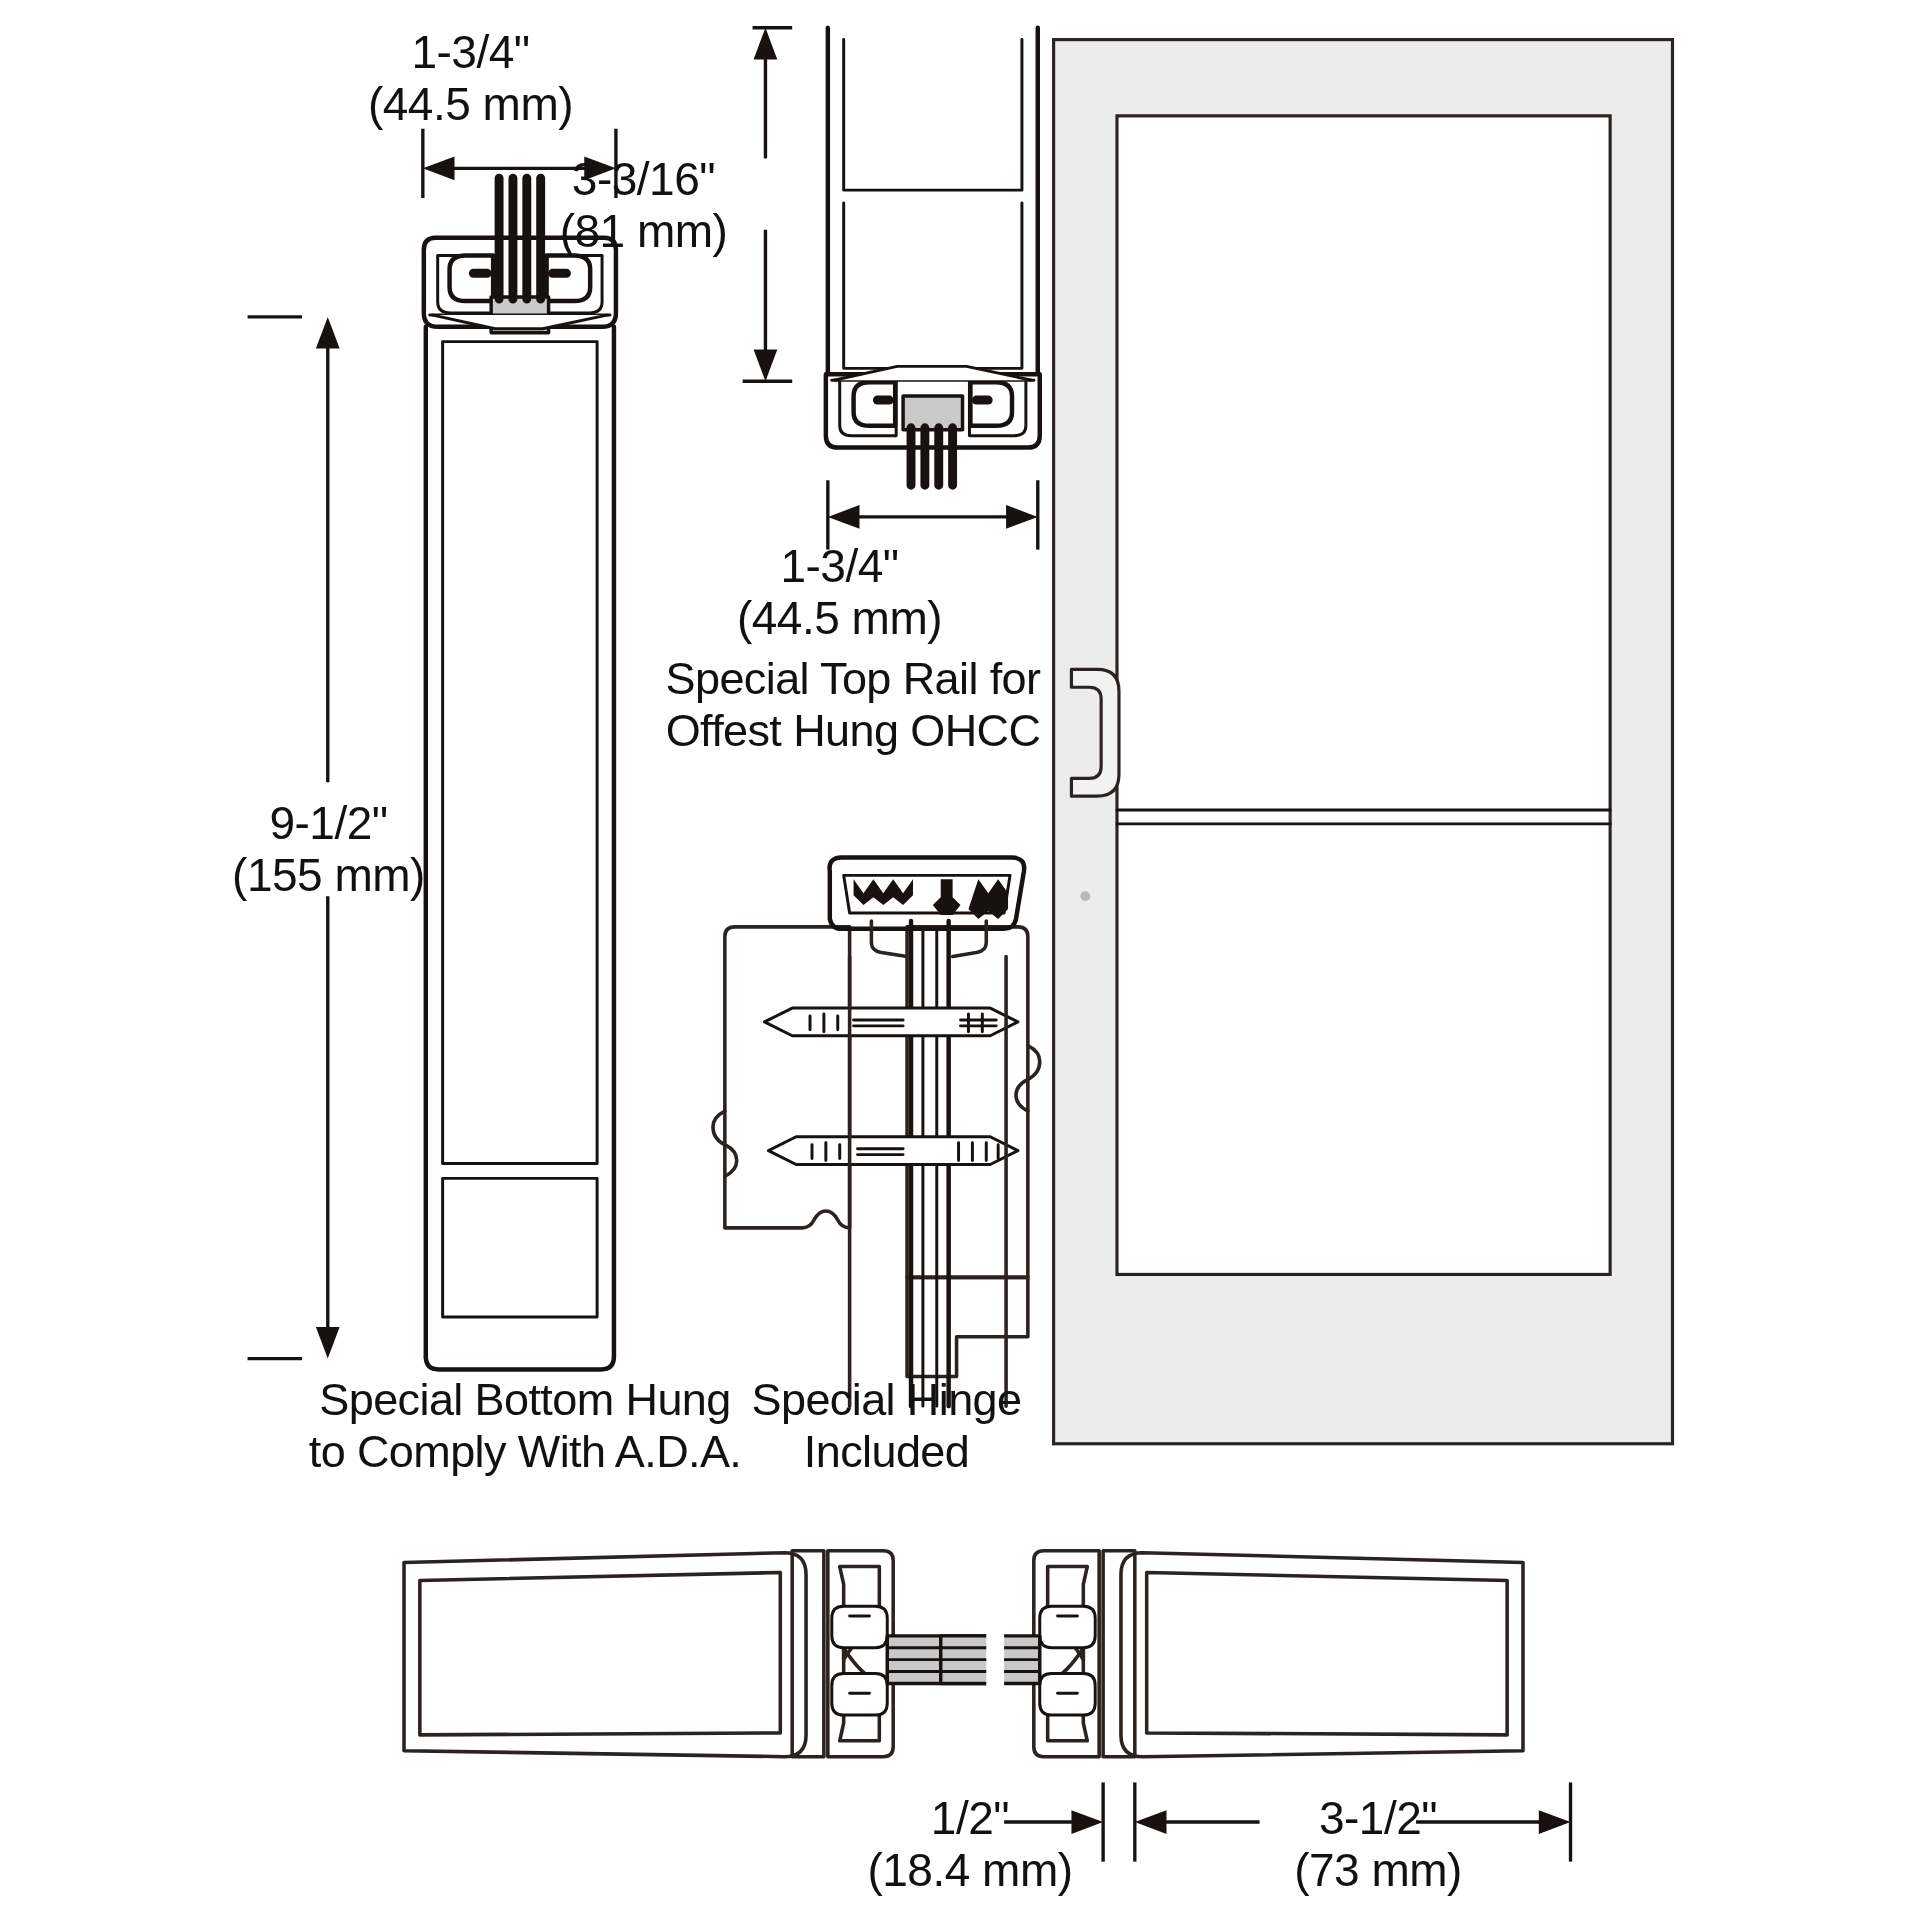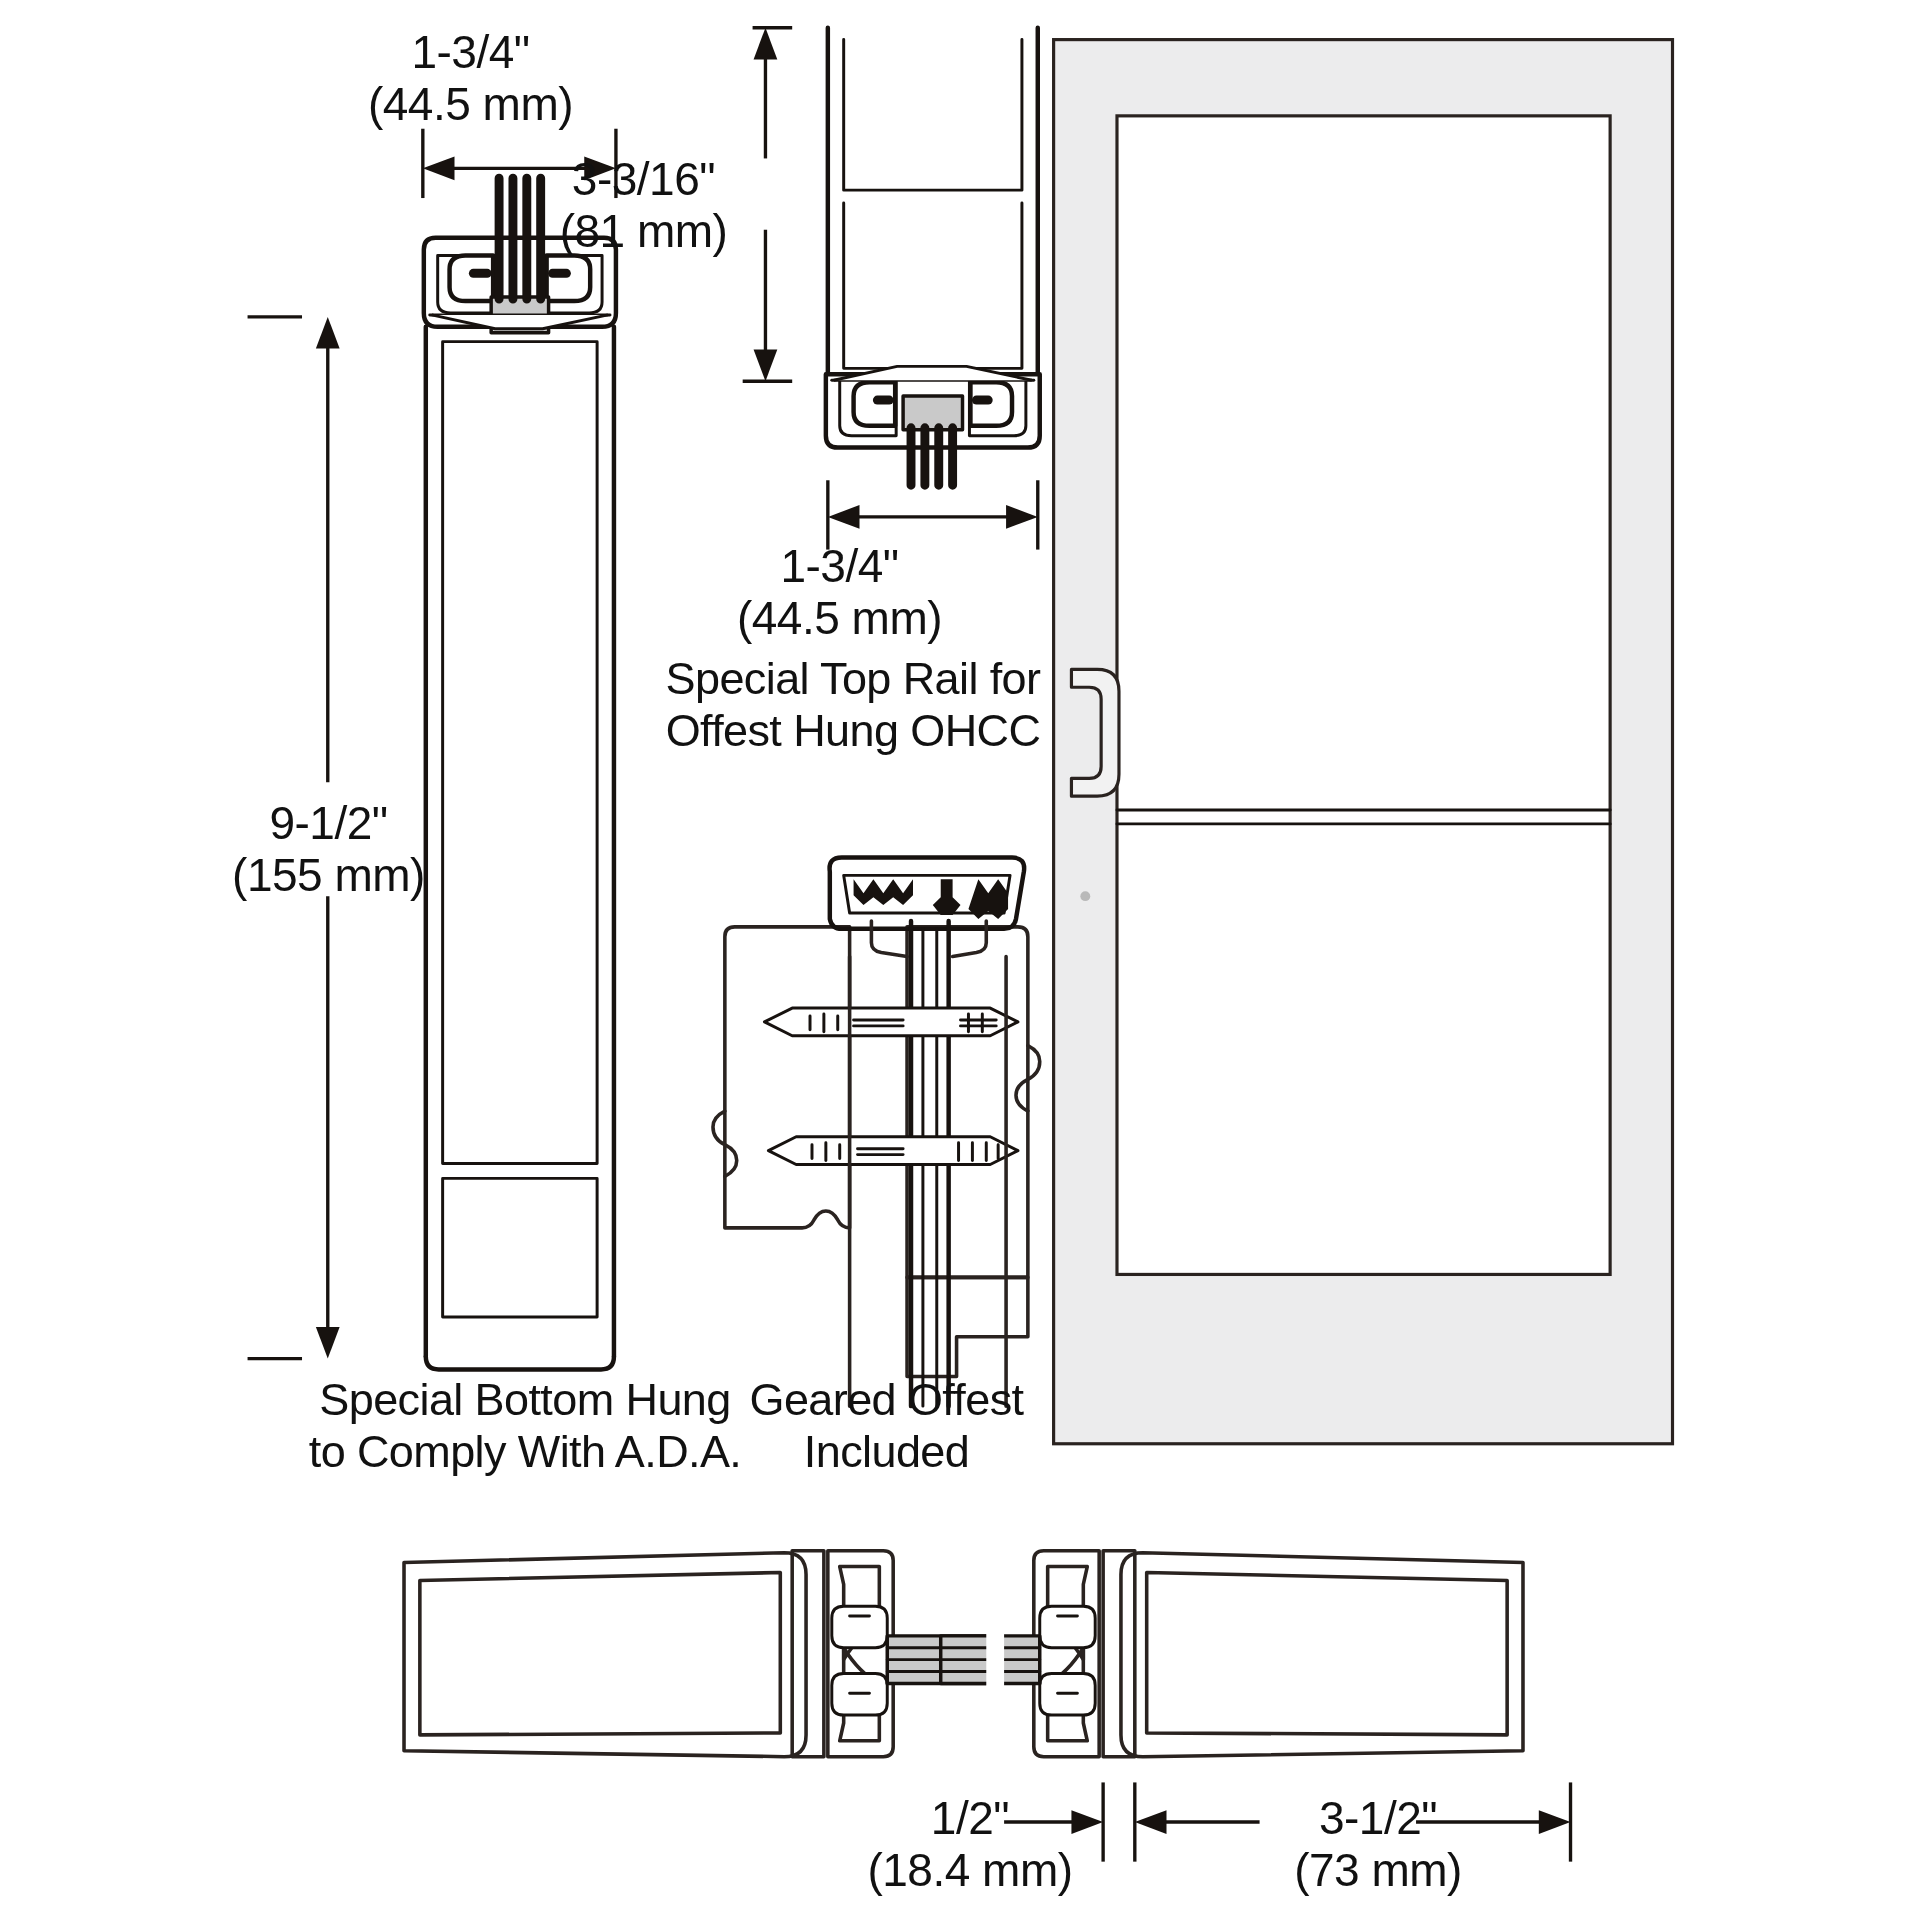--- a/index.html
+++ b/index.html
@@ -279,21 +279,21 @@
     <span class="l1">9-1/2"</span>
     <span class="l2">(155 mm)</span>
   </div>
 
   <div class="caption sz-cap" style="left:248px; top:1374px; width:554px;">
     <span class="l1">Special Bottom Hung</span>
     <span class="l2">to Comply With A.D.A.</span>
   </div>
 
   <div class="caption sz-cap" style="left:728px; top:1374px; width:317px;">
-    <span class="l1">Geared Offest</span>
+    <span class="l1">Special Hinge</span>
     <span class="l2">Included</span>
   </div>
 
   <div class="dimlabel sz-dim" style="left:851px; top:1792px; width:238px;">
     <span class="l1">1/2"</span>
     <span class="l2">(18.4 mm)</span>
   </div>
 
   <div class="dimlabel sz-dim" style="left:1259px; top:1792px; width:238px;">
     <span class="l1">3-1/2"</span>

